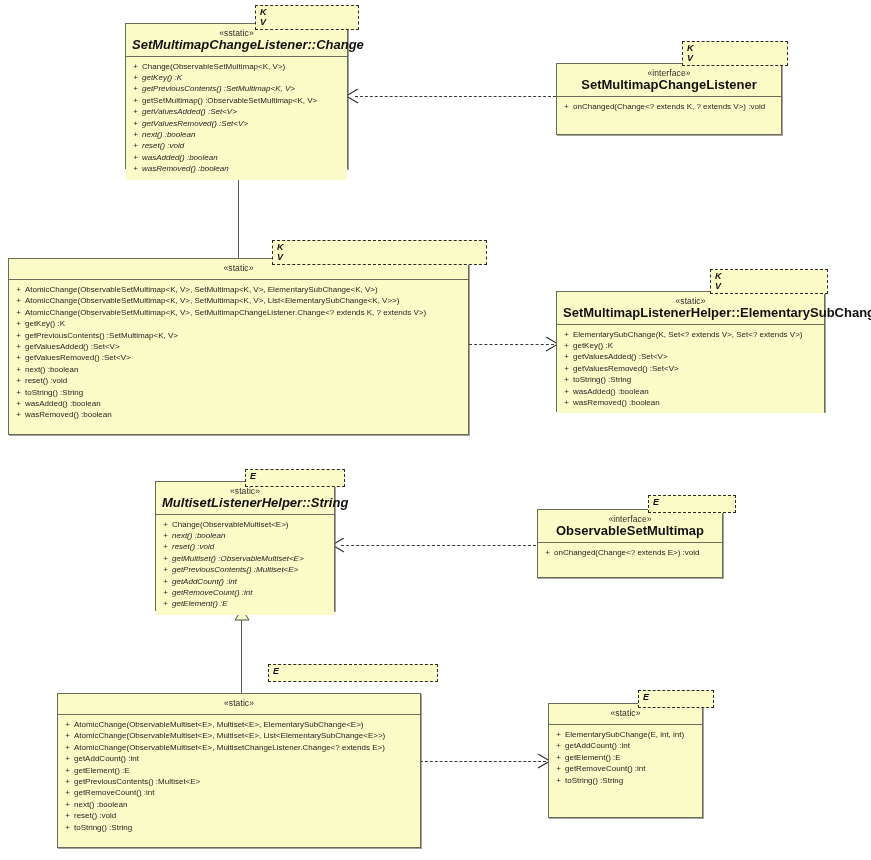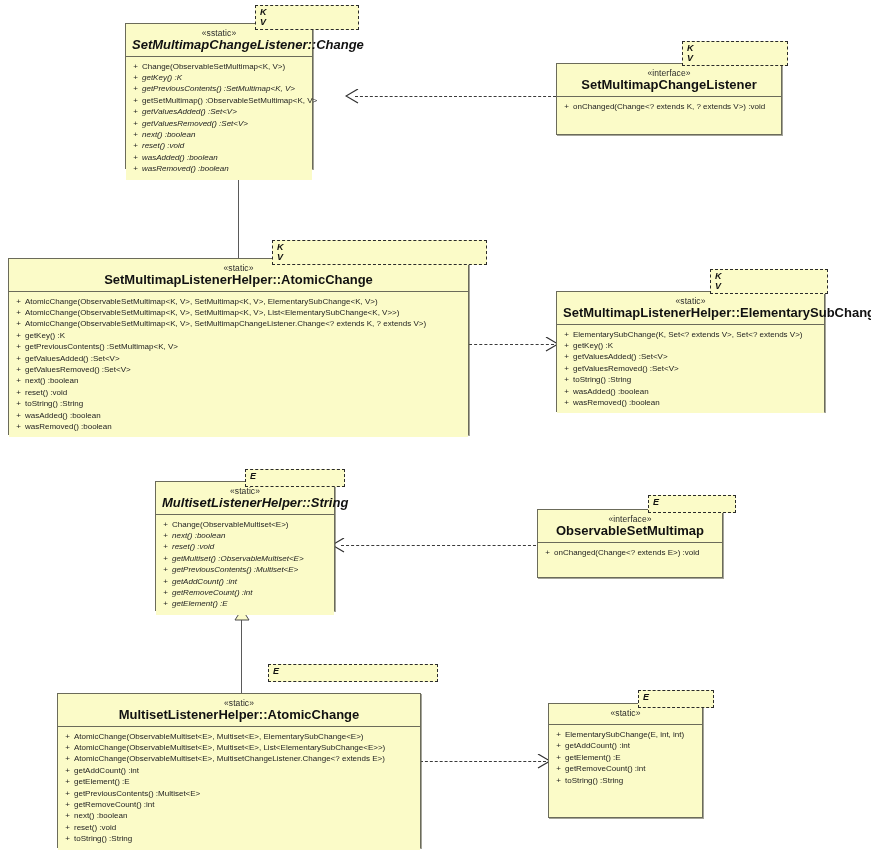--- a/index.html
+++ b/index.html
@@ -119,21 +119,21 @@
 
   <div class="dash-h" style="left:420px; top:761px; width:126px;"></div>
   <svg class="conn" style="left:537px; top:754px; width:14px; height:15px;">
     <polyline points="1,0 13,7 1,14" fill="none" stroke="#2f2f2f" stroke-width="1.2"></polyline>
   </svg>
 
   <div class="tparams" style="left:255px; top:5px; width:104px; height:25px;">
     <span>K</span>
     <span>V</span>
   </div>
-  <div class="uml-class" style="left:125px; top:23px; width:188px; height:146px;">
+  <div class="uml-class" style="left:125px; top:23px; width:223px; height:146px;">
     <div class="uml-head">
       <span class="stereo">«sstatic»</span>
       <span class="cname italic">SetMultimapChangeListener::Change</span>
     </div>
     <div class="uml-body">
       <div class="member">
           <span class="vis">+</span>
           <span class="sig">Change(ObservableSetMultimap&lt;K, V&gt;)</span>
         </div>
       <div class="member italic">
@@ -192,21 +192,20 @@
     </div>
   </div>
 
   <div class="tparams" style="left:272px; top:240px; width:215px; height:25px;">
     <span>K</span>
     <span>V</span>
   </div>
   <div class="uml-class" style="left:8px; top:258px; width:461px; height:177px;">
     <div class="uml-head">
       <span class="stereo">«static»</span>
-      <span class="cname">SetMultimapListenerHelper::AtomicChange</span>
     </div>
     <div class="uml-body">
       <div class="member">
           <span class="vis">+</span>
           <span class="sig">AtomicChange(ObservableSetMultimap&lt;K, V&gt;, SetMultimap&lt;K, V&gt;, ElementarySubChange&lt;K, V&gt;)</span>
         </div>
       <div class="member">
           <span class="vis">+</span>
           <span class="sig">AtomicChange(ObservableSetMultimap&lt;K, V&gt;, SetMultimap&lt;K, V&gt;, List&lt;ElementarySubChange&lt;K, V&gt;&gt;)</span>
         </div>
@@ -353,21 +352,20 @@
         </div>
     </div>
   </div>
 
   <div class="tparams" style="left:268px; top:664px; width:170px; height:18px;">
     <span>E</span>
   </div>
   <div class="uml-class" style="left:57px; top:693px; width:364px; height:155px;">
     <div class="uml-head">
       <span class="stereo">«static»</span>
-      <span class="cname">MultisetListenerHelper::AtomicChange</span>
     </div>
     <div class="uml-body">
       <div class="member">
           <span class="vis">+</span>
           <span class="sig">AtomicChange(ObservableMultiset&lt;E&gt;, Multiset&lt;E&gt;, ElementarySubChange&lt;E&gt;)</span>
         </div>
       <div class="member">
           <span class="vis">+</span>
           <span class="sig">AtomicChange(ObservableMultiset&lt;E&gt;, Multiset&lt;E&gt;, List&lt;ElementarySubChange&lt;E&gt;&gt;)</span>
         </div>

